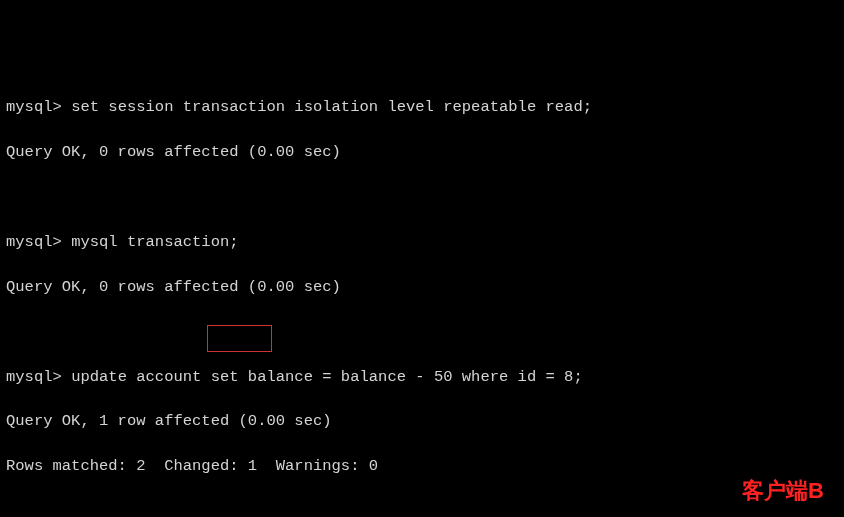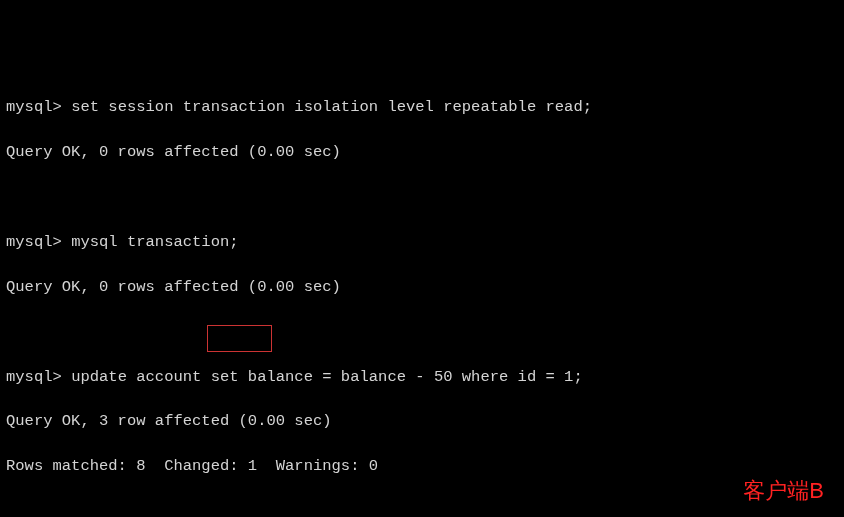--- a/index.html
+++ b/index.html
@@ -21,38 +21,38 @@
   .highlight-box {
     position: absolute;
     border: 1px solid #cc3333;
     pointer-events: none;
   }
   .client-label {
     position: absolute;
     color: #ff2222;
     font-family: "SimSun", "Microsoft YaHei", sans-serif;
     font-size: 22px;
-    font-weight: 400;
+    font-weight: 700;
     margin-left: 46px;
   }
 </style>
 </head>
 <body>
 
 
 
 <span class="line"><span>mysql&gt;</span> <span>set session transaction isolation level repeatable read;</span></span>
 <span class="line">Query OK, 0 rows affected (0.00 sec)</span>
 <span class="line"> </span>
 <span class="line"><span>mysql&gt;</span> <span>mysql transaction;</span></span>
 <span class="line">Query OK, 0 rows affected (0.00 sec)</span>
 <span class="line"> </span>
-<span class="line"><span>mysql&gt;</span> <span>update account set balance = balance - 50 where id = 1;</span></span>
-<span class="line">Query OK, 3 row affected (0.00 sec)</span>
-<span class="line">Rows matched: 8  Changed: 1  Warnings: 0</span>
+<span class="line"><span>mysql&gt;</span> <span>update account set balance = balance - 50 where id = 8;</span></span>
+<span class="line">Query OK, 1 row affected (0.00 sec)</span>
+<span class="line">Rows matched: 2  Changed: 1  Warnings: 0</span>
 <span class="line"> </span>
 
 
 
 
 
 
 
 
 

